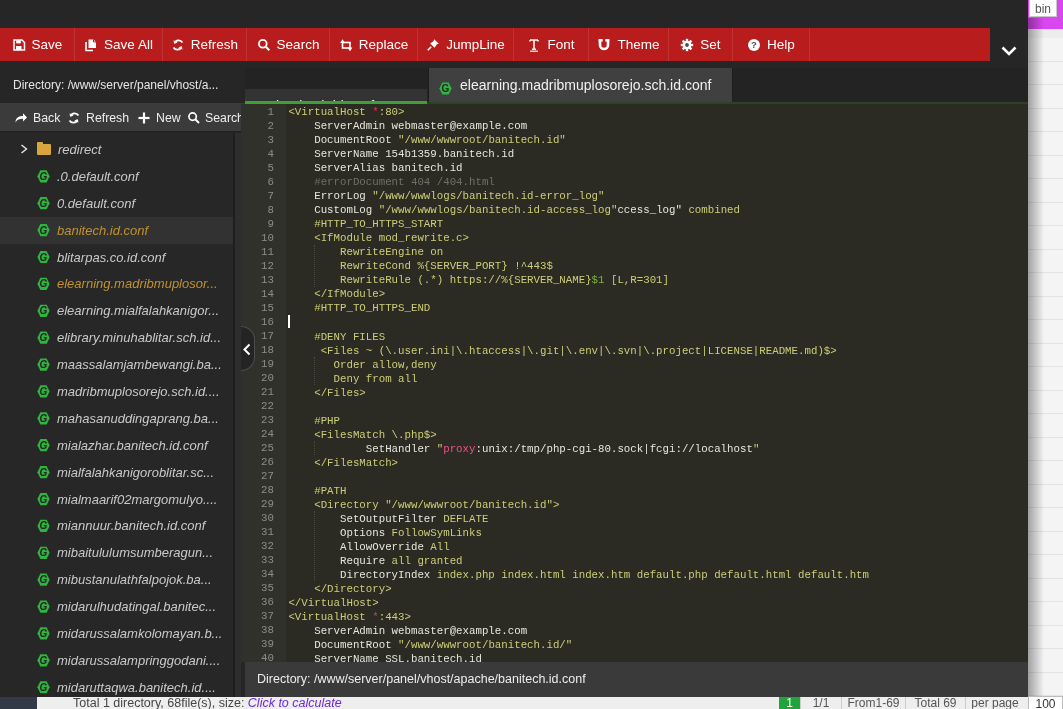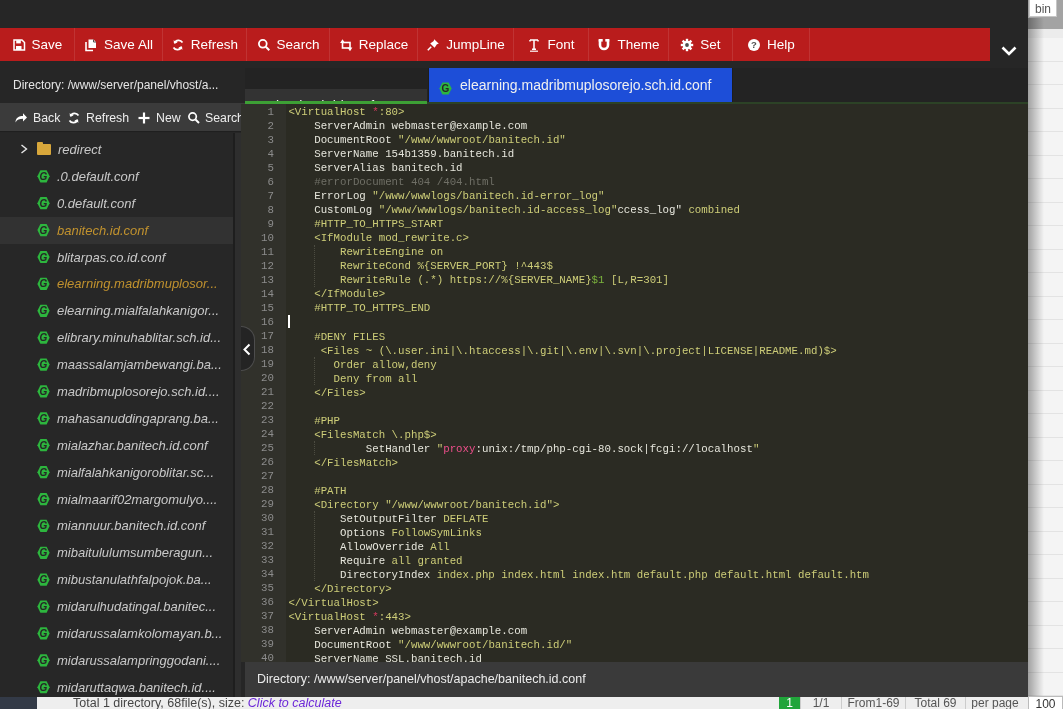--- a/index.html
+++ b/index.html
@@ -1,18 +1,18 @@
 <!DOCTYPE html>
 <html><head><meta charset="utf-8">
 <style>
 * { margin:0; padding:0; box-sizing:border-box; }
 html,body { width:1063px; height:709px; overflow:hidden; background:#fff;
   font-family:"Liberation Sans", sans-serif; }
 
-#bgR { position:absolute; left:1028px; top:0; width:35px; height:709px; background:#a3a3a3;padding-left:7px; }
+#bgR { position:absolute; left:1028px; top:0; width:35px; height:709px; background:#d946ef;padding-left:7px; }
 #bgR .band { position:absolute; left:0; top:29px; width:35px; height:16px; background:#ececec; border-bottom:1px solid #ddd; }
 #bgR .tbl { position:absolute; left:0; top:37.5px; width:35px; height:660px;
   background:repeating-linear-gradient(to bottom, #f4f4f4 0 22.5px, #e3e3e3 22.5px 23.5px); }
 #bgR .shad { position:absolute; left:0; top:18px; width:16px; height:691px;
   background:linear-gradient(to right, rgba(0,0,0,0.34), rgba(0,0,0,0)); }
 #binbox { position:absolute; left:1px; top:-4px; width:28px; height:21px; background:#fff;
   border:1px solid #c6c6c6; font-size:12px; color:#555; text-align:center; line-height:24px; }
 #bgB { position:absolute; left:0; top:696px; width:1063px; height:13px; background:#eeeeee; border-top:1px solid #c9c9c9; }
 #bgB .side { position:absolute; left:0; top:-7px; width:37px; height:19px; background:#333a47; }
 #bgB .tot { position:absolute; left:73px; top:-1px; font-size:12.5px; color:#454545; white-space:nowrap; }
@@ -34,21 +34,21 @@
   border-right:1px solid rgba(255,255,255,0.10); color:#fff; font-size:13.5px; }
 .mbtn .tico { margin-right:6px; }
 #chevblk { position:absolute; left:990px; top:35px; width:38px; height:68px; background:#262626; }
 #chevblk svg { position:absolute; left:11px; top:11px; }
 
 #row2 { position:absolute; left:0; top:68px; width:1028px; height:35px; background:#232323; }
 #dirlbl { position:absolute; left:0; top:0; width:245px; height:35px; background:#262626;
   color:#e5e5e5; font-size:12px; line-height:35px; padding-left:13px; white-space:nowrap; overflow:hidden; }
 .tab { position:absolute; top:0; height:35px; color:#f0f0f0; font-size:14px; line-height:35px; white-space:nowrap; }
 #tab1 { left:245px; width:182px; background:#333333;margin-top:21px; }
-#tab2 { left:428px; width:305px; background:#1d4ed8; border-left:1px solid #1d1d1d; border-right:1px solid #1d1d1d; }
+#tab2 { left:428px; width:305px; background:#404040; border-left:1px solid #1d1d1d; border-right:1px solid #1d1d1d; }
 .tab .gico { margin:0 8px 0 10px; vertical-align:-2px; }
 #warn { display:inline-block; width:14px; height:14px; border-radius:7px; background:#c79b20;
   color:#403000; font-size:10.5px; font-weight:bold; text-align:center; line-height:14px; margin-left:9px; vertical-align:-2px; }
 #gline1 { position:absolute; left:245px; top:101px; width:182px; height:3px; background:#3da035; }
 #gline2 { position:absolute; left:427px; top:102px; width:601px; height:2px; background:#2c4226; }
 
 #fpan { position:absolute; left:0; top:103px; width:245px; height:594px; overflow:hidden; }
 
 #divider { position:absolute; left:233px; top:133px; width:8px; height:564px; background:linear-gradient(to right, #1e1e1e 0 2px, #2e2e2e 2px); }
 #ftool { position:absolute; left:0; top:0; width:245px; height:29px; background:#3b3b3b;

